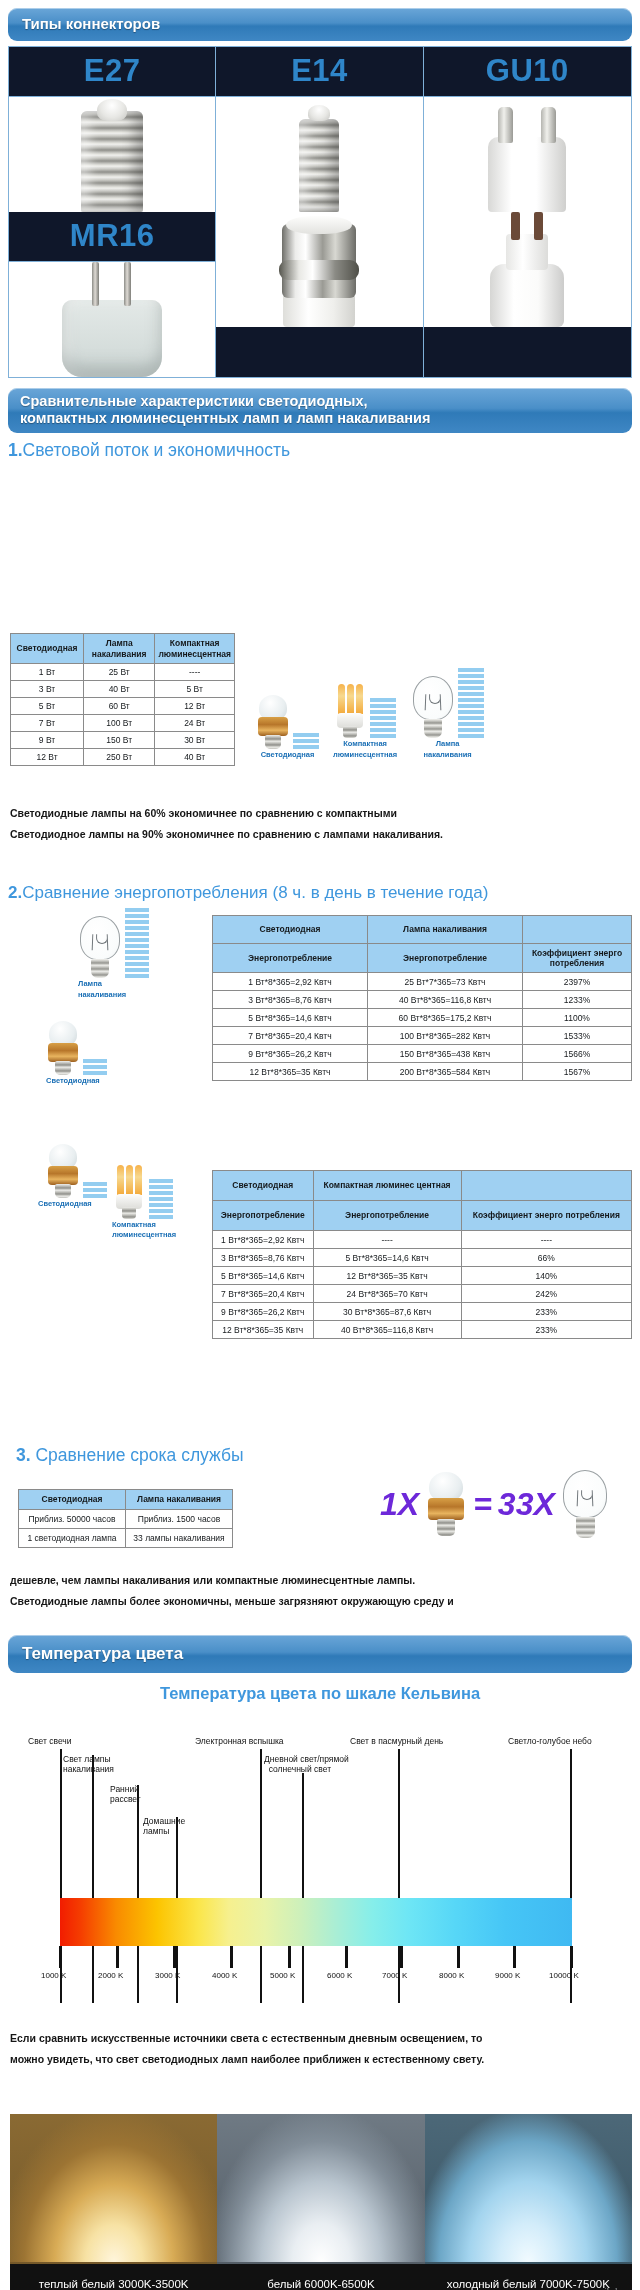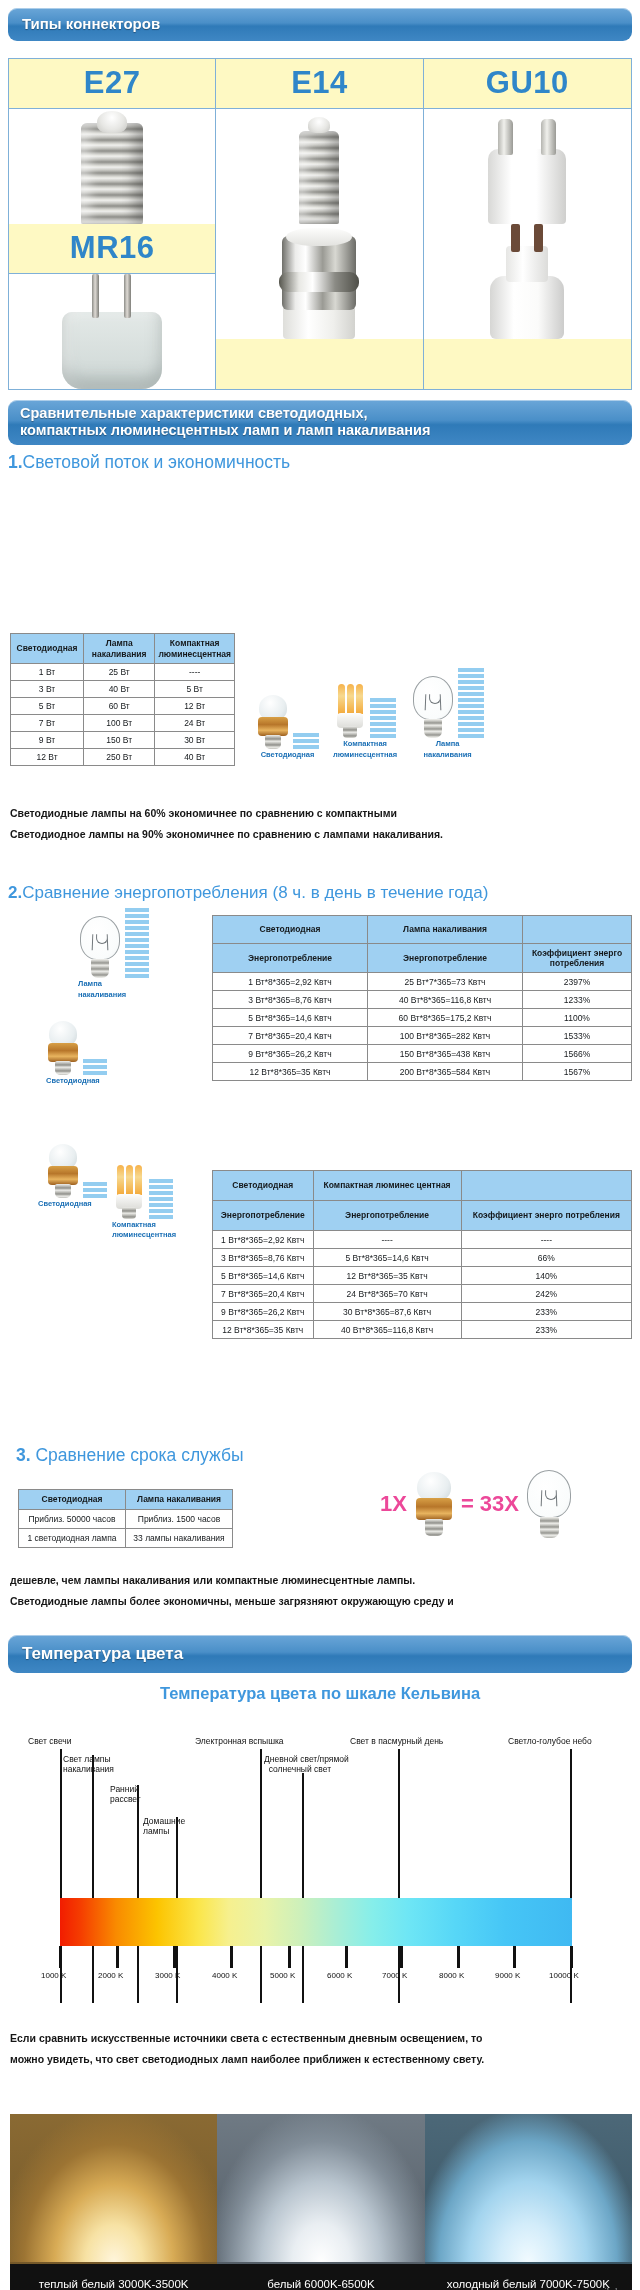--- a/index.html
+++ b/index.html
@@ -24,25 +24,25 @@
     font-size:15px;
     padding:7px 14px 8px 14px;
     line-height:1.18;
     text-shadow:0 1px 1px rgba(0,0,0,.35);
     box-shadow:inset 0 1px 0 rgba(255,255,255,.45);
   }
   .banner.two-line { font-size:14.5px; padding:5px 12px 6px 12px; }
 
   
   .conn-grid {
-    margin:17px 8px 0 8px;
+    margin:5px 8px 0 8px;
     border:1px solid #7fb0d8;
     display:grid;
     grid-template-columns:1fr 1fr 1fr;
-    background:#fef9c3;
+    background:#0f172a;
   }
   .conn-cell { border-right:1px solid #7fb0d8; }
   .conn-cell:nth-child(3n) { border-right:none; }
   .conn-label {
     text-align:center;
     color:#2f86c9;
     font-weight:bold;
     font-size:31px;
     letter-spacing:.5px;
     padding:6px 0 7px 0;
@@ -274,21 +274,21 @@
     line-height:1.15; margin-top:2px;
   }
   .bars { display:flex; flex-direction:column-reverse; gap:2px; }
   .bars i { display:block; height:4px; background:#93cdf0; }
 
   
   .eq-row {
     position:absolute; left:380px; top:1462px;
     display:flex; align-items:center; gap:6px;
   }
-  .eq-txt { font-size:22px; font-weight:bold; color:#ec4899; }
+  .eq-txt { font-size:32px; font-weight:bold; color:#6d28d9;font-style:italic; }
 
   
   .kelvin-title {
     text-align:center; color:#3f97dd; font-size:16.5px; font-weight:bold;
     margin-top:8px;
   }
   .kscale-wrap { position:relative; margin:10px 0 0 0; height:300px; }
   .k-label {
     position:absolute; font-size:8.5px; color:#111; line-height:1.15;
     font-weight:normal; white-space:nowrap;

